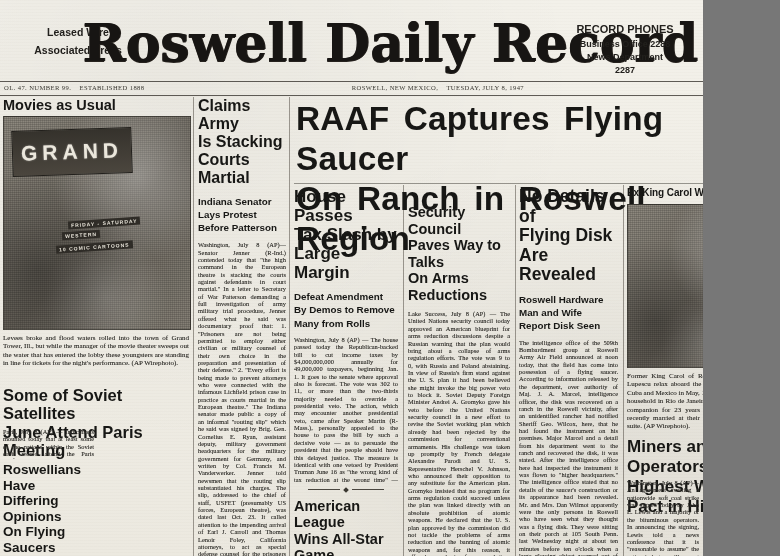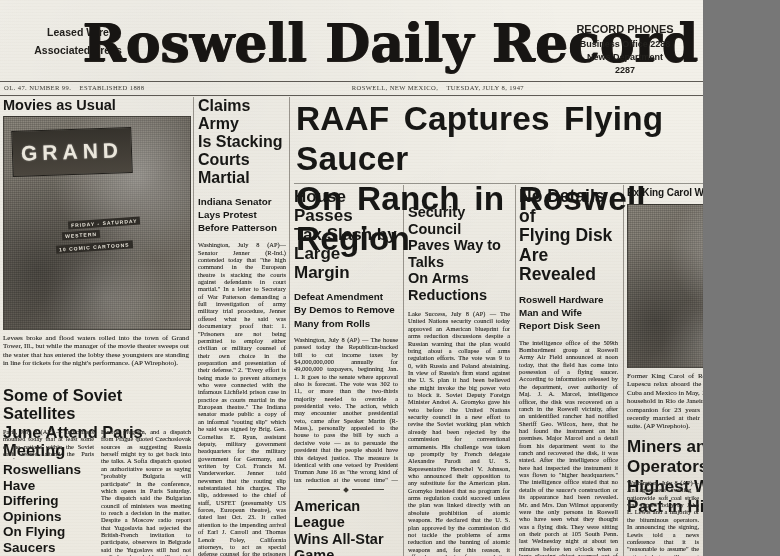--- a/index.html
+++ b/index.html
@@ -111,21 +111,21 @@
       <div class="sign" style="left:64px;top:102px;">FRIDAY - SATURDAY</div>
       <div class="sign" style="left:58px;top:114px;">WESTERN</div>
       <div class="sign" style="left:52px;top:126px;">10 COMIC CARTOONS</div>
     </div>
 
     <div class="caption" style="position:absolute;left:0;top:237px;width:186px;">Levees broke and flood waters rolled into the town of Grand Tower, Ill., but while the manager of the movie theater sweeps out the water that has entered the lobby these youngsters are standing in line for tickets for the night's performance. (AP Wirephoto).</div>
 
     <div class="sans h-lg prelines" style="position:absolute;left:0;top:289px;width:188px;font-size:16.5px;">Some of Soviet Satellites
 June Attend Paris Meeting</div>
 
-    <div class="subcols" style="position:absolute;left:0;top:331px;width:188px;height:128px;">
+    <div class="subcols" style="position:absolute;left:0;top:331px;width:188px;height:128px;flex-direction:column;">
       <div style="width:91px;">
         <div class="body-text" style="max-height:31px;">Paris, July 8 (AP) — Indications mounted today that at least some of the nations within the Soviet orbit would attend the Paris conference on the Marshall aid-to-</div>
         <div class="sans h-sm prelines" style="margin-top:3px;">Roswellians Have
 Differing Opinions
 On Flying Saucers</div>
 
       </div>
       <div style="width:90px;">
         <div class="body-text" style="max-height:128px;">Europe program, and a dispatch from Prague quoted Czechoslovak sources as suggesting Russia herself might try to get back into the talks. A Sofia dispatch quoted an authoritative source as saying "probably Bulgaria will participate" in the conference, which opens in Paris Saturday. The dispatch said the Bulgarian council of ministers was meeting to reach a decision in the matter. Despite a Moscow radio report that Yugoslavia had rejected the British-French invitation to participate, observers in Belgrade said the Yugoslavs still had not replied and probably will not do so before Thursday — the deadline for an</div>
       </div>

